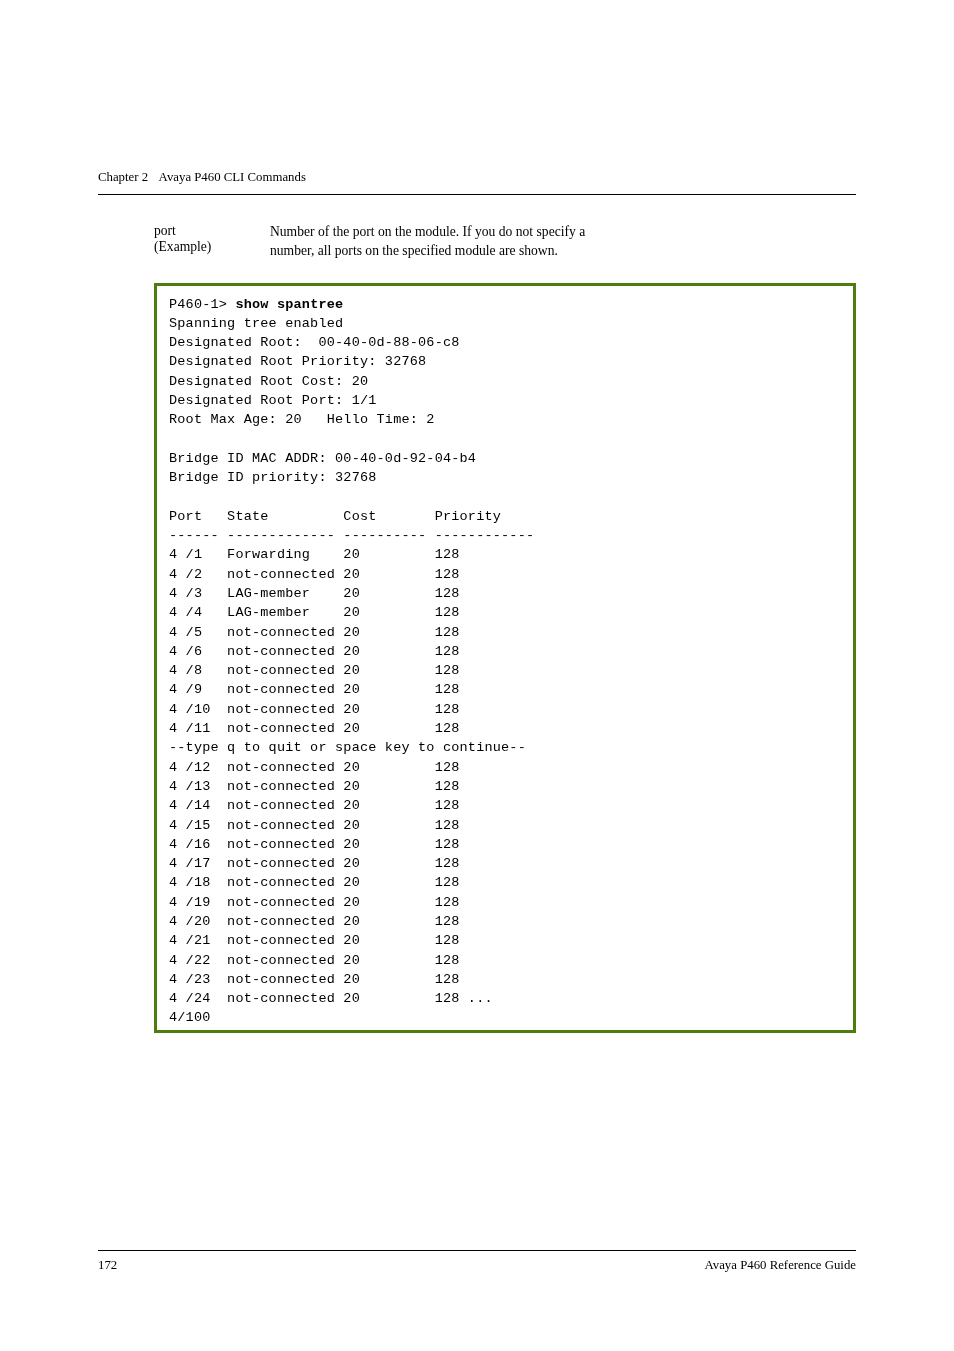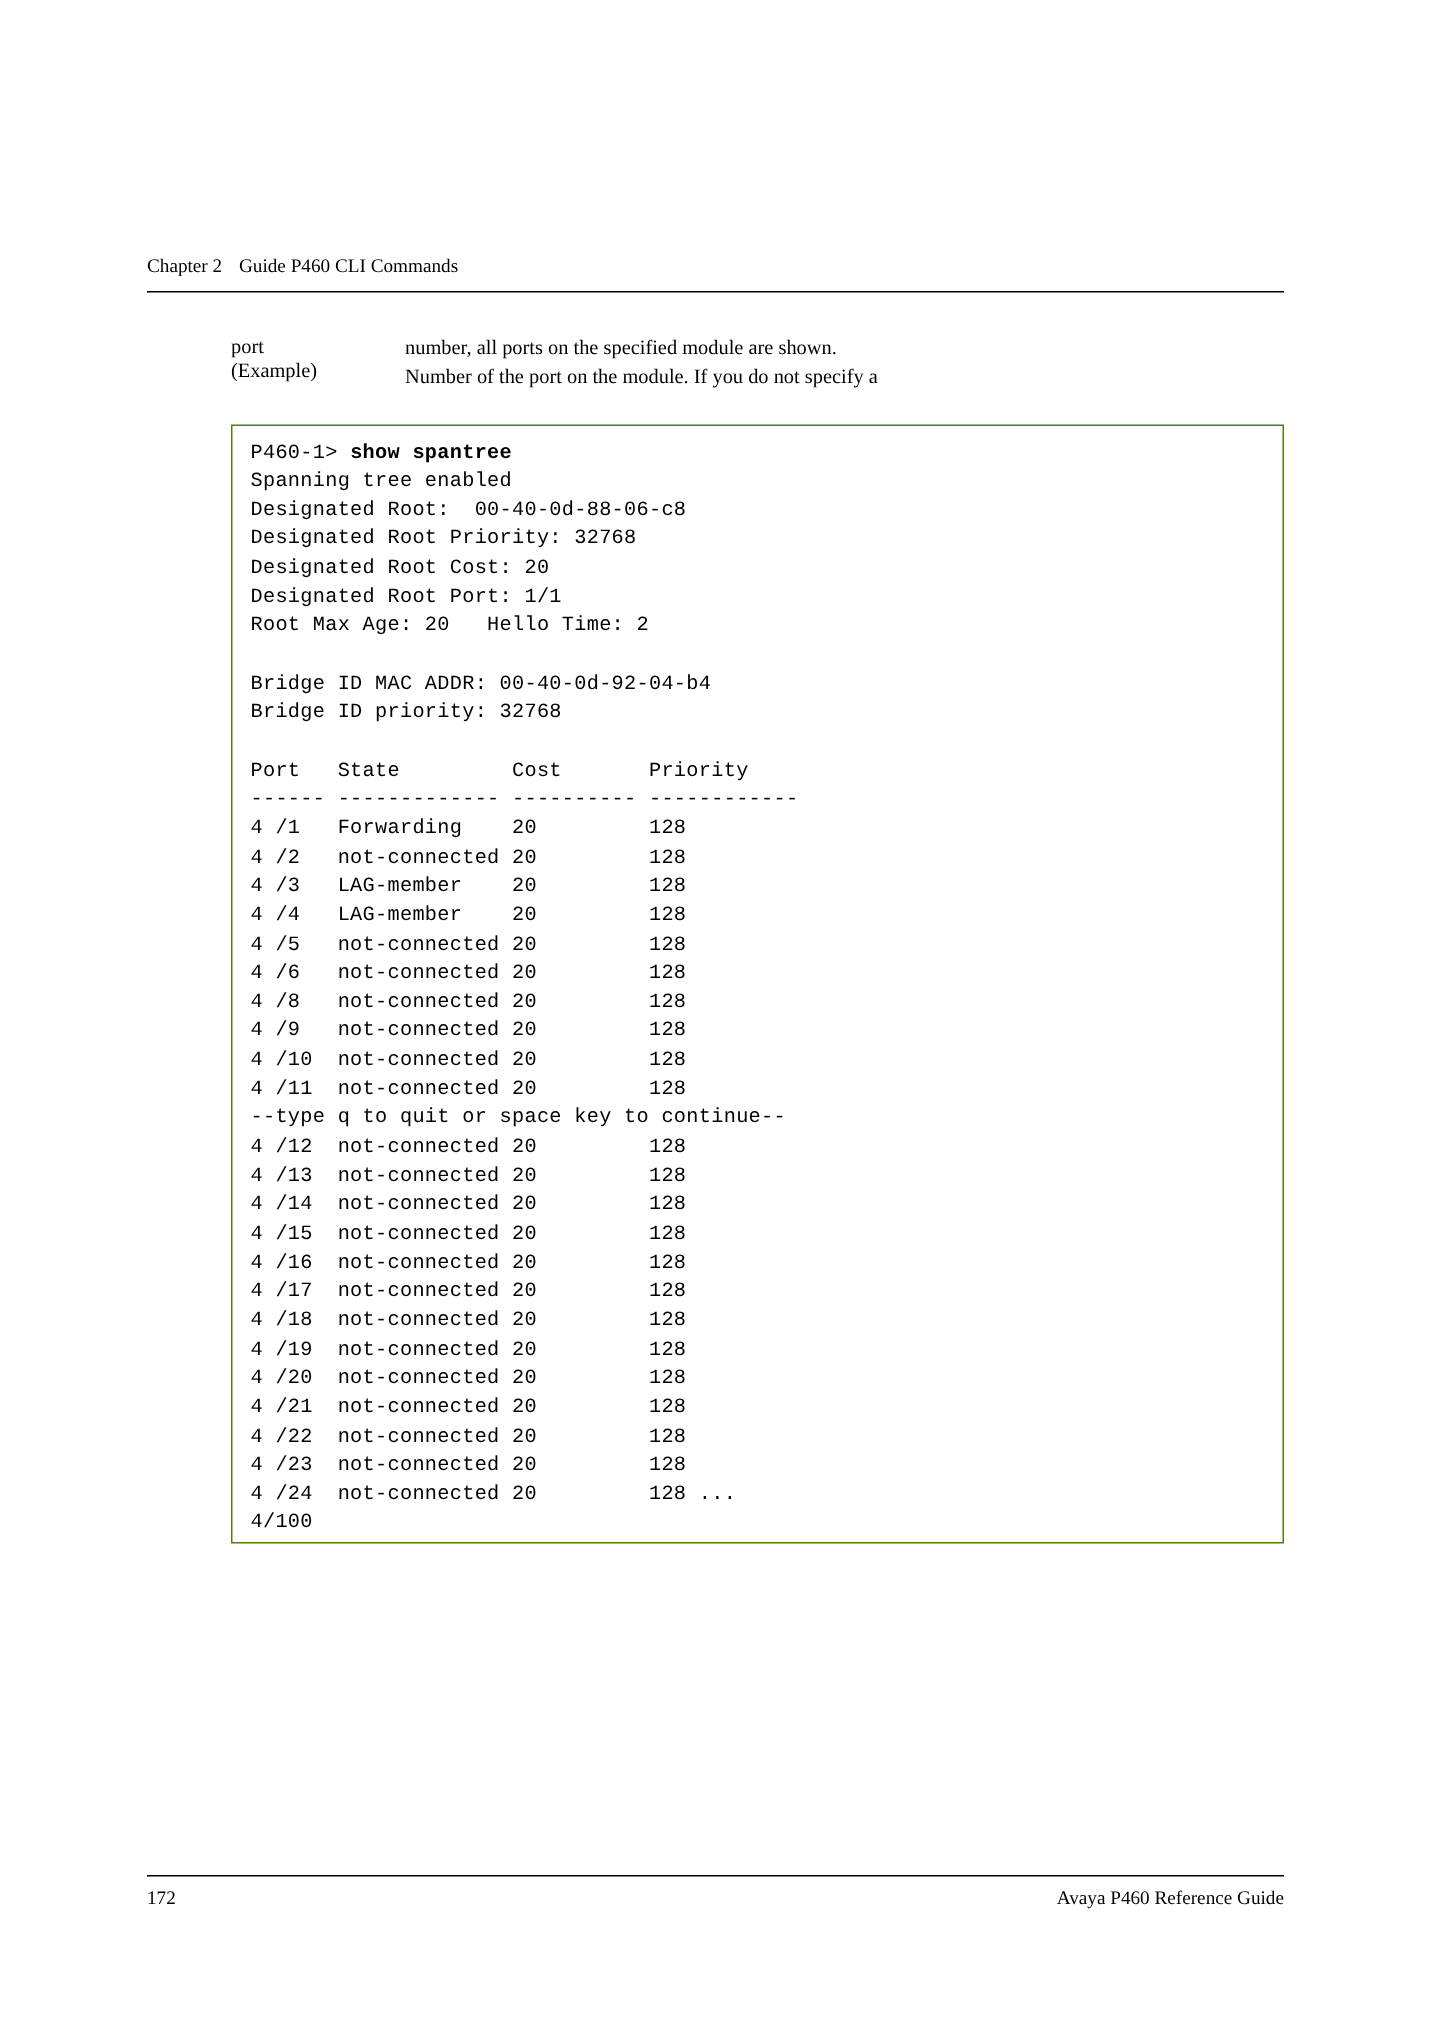--- a/index.html
+++ b/index.html
@@ -22,21 +22,21 @@
       border: none;
       border-top: 1.6px solid #000;
       margin-bottom: 28px;
     }
     .content { margin-left: 56px; }
     .param-row { display: flex; margin-bottom: 22px; font-family: Liberation Serif, serif; }
     .param-name { width: 116px; }
     .param-desc { flex: 1; line-height: 1.38; }
     .example-label { margin-bottom: 16px; }
     .codebox {
-      border: 1px solid #4d7c0f;
+      border: 3px solid #4d7c0f;
       padding: 9px 24px 2px 12px;
       font-family: 'Courier New', Courier, monospace;
       font-size: 13.5px;
       line-height: 1.43;
       white-space: pre;
       letter-spacing: 0.2px;
     }
     .cmd { font-weight: bold; }
     .footer {
       position: absolute;
@@ -49,34 +49,34 @@
       border-top: 0.8px solid #000;
       padding-top: 7px;
       text-align: right;
     }
   </style>
 </head>
 <body>
 
 <div class="running-header">
   <span class="chapter">Chapter 2</span>
-  <span>Guide P460 CLI Commands</span>
+  <span>Avaya P460 CLI Commands</span>
 </div>
 <hr class="hr">
 
 <div class="content">
 
   <div class="param-row">
     <div class="param-name">
       <div>port</div>
       <div>(Example)</div>
     </div>
     <div class="param-desc">
+      <div>Number of the port on the module. If you do not specify a</div>
       <div>number, all ports on the specified module are shown.</div>
-      <div>Number of the port on the module. If you do not specify a</div>
     </div>
   </div>
 
 
   <div class="codebox"><span>P460-1&gt; </span><span class="cmd">show spantree</span>
 <span>Spanning tree enabled</span>
 <span>Designated Root:  00-40-0d-88-06-c8</span>
 <span>Designated Root Priority: 32768</span>
 <span>Designated Root Cost: 20</span>
 <span>Designated Root Port: 1/1</span>

